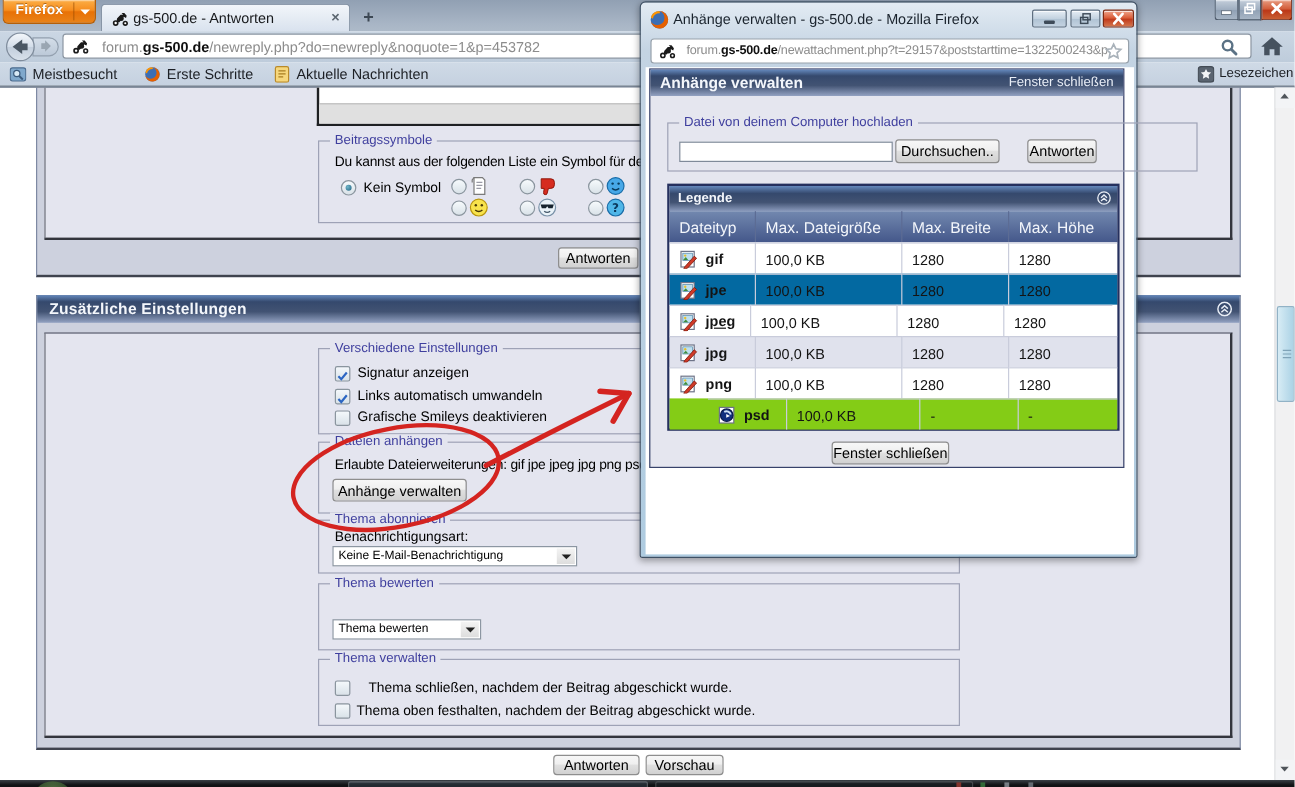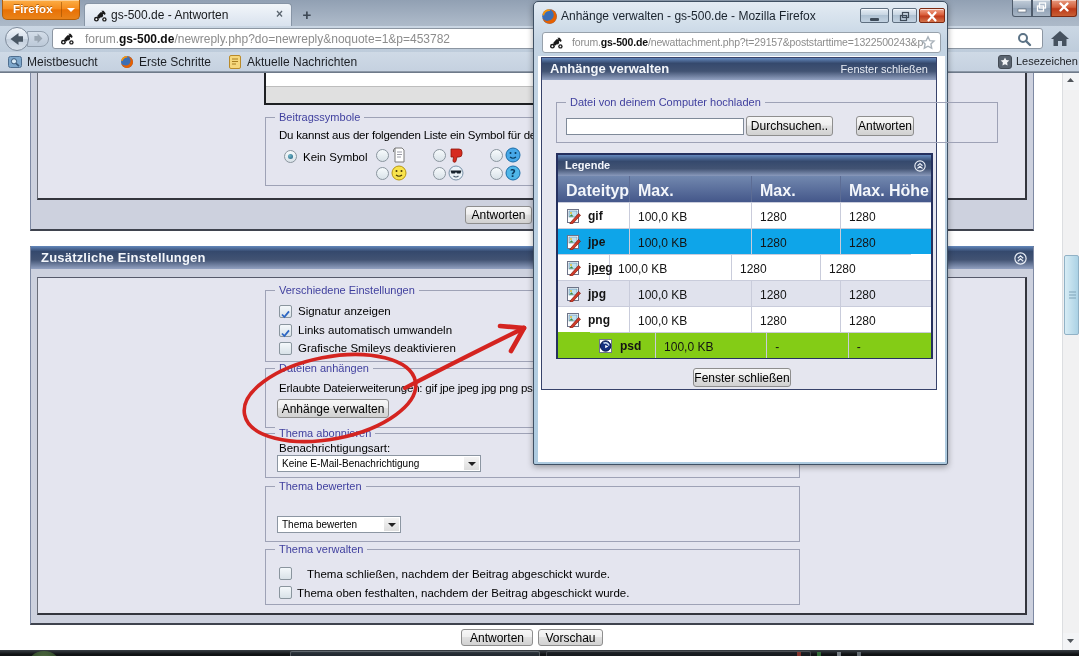--- a/index.html
+++ b/index.html
@@ -95,21 +95,21 @@
   .vbc-tcat { position:absolute; left:0; top:0; right:0; height:22px;
     background:linear-gradient(#6488BC, #35496D 24%, #425373 60%, #93A2C2); }
   .vbc-tcat .t { position:absolute; left:8px; top:3px; font-weight:bold; font-size:13px; color:#F3F6FB; }
   .vbc-tcat .r { position:absolute; right:8px; top:5px; font-size:11px; color:#E8EDF6; }
   .ptable { position:absolute; border:2px solid #25305E; background:#fff; }
   .ptable .cap { position:absolute; left:0; right:0; top:0; height:21px;
     background:linear-gradient(#6488BC, #35496D 30%, #425373 65%, #8A9ABC); }
   .ptable .cap .t { position:absolute; left:7px; top:4px; font-size:11px; font-weight:bold; color:#F3F6FB; }
   .ptable .thead { position:absolute; left:0; right:0; top:21px; height:26px;
     background:linear-gradient(#7288AF, #44578A); display:flex; }
-  .th { font-size:16px; font-weight:bold; color:#F3F6FB; padding:6px 0 0 8px; border-right:1px solid #5C6C94; }
+  .th { font-size:13px; font-weight:normal; color:#F3F6FB; padding:6px 0 0 8px; border-right:1px solid #5C6C94; }
   .trow { position:absolute; left:0; right:0; height:26px; display:flex; }
   .td { font-size:12px; color:#141414; padding:7px 0 0 8px; border-right:1px solid #C9CCDB; border-top:1px solid #C9CCDB; }
   .td.first { display:flex; align-items:center; padding-top:0; gap:6px; font-weight:bold; }
 
   
   .taskbar { left:0; top:650px; width:1079px; height:6px; background:linear-gradient(#3A4046,#101214 70%); overflow:hidden; }
 
   .annot { left:0; top:0; width:1079px; height:656px; pointer-events:none; z-index:50; }
   .z1{z-index:1}.z2{z-index:2}.z3{z-index:3}.z4{z-index:4}.z10{z-index:10}
 </style>
@@ -503,37 +503,37 @@
                     <circle cx="5" cy="5" r="1" fill="#E8C030"></circle>
                     <path d="M3.2 8.6 L5.5 6.2 L7.5 8.6 Z" fill="#3E8E3E"></path>
                     <path d="M4.5 14.5 L12.5 5.5 L14.5 7.2 L6.6 15.8 L3.8 15.9 Z" fill="#D03A28" stroke="#7E1A0C" stroke-width=".7"></path>
                   </svg></span>
                 <span>gif</span>
               </span>
             <span class="td" style="width:122px;">100,0 KB</span>
             <span class="td" style="width:89px;">1280</span>
             <span class="td" style="width:90px;border-right:none;">1280</span>
           </div>
-          <div class="trow" style="top:73px;background:#0ea5e9;">
+          <div class="trow" style="top:73px;background:#0369a1;">
             <span class="td first" style="width:72px;">
                 <span style="display:inline-block;width:16px;height:16px;margin-left:0;"><svg width="16" height="16" viewBox="0 0 16 16">
                     <rect x="1.5" y="1.5" width="11" height="13" fill="#fff" stroke="#6E7488"></rect>
                     <rect x="3" y="3" width="8" height="6" fill="#BFE0F0" stroke="#5588AA" stroke-width=".6"></rect>
                     <circle cx="5" cy="5" r="1" fill="#E8C030"></circle>
                     <path d="M3.2 8.6 L5.5 6.2 L7.5 8.6 Z" fill="#3E8E3E"></path>
                     <path d="M4.5 14.5 L12.5 5.5 L14.5 7.2 L6.6 15.8 L3.8 15.9 Z" fill="#D03A28" stroke="#7E1A0C" stroke-width=".7"></path>
                   </svg></span>
                 <span>jpe</span>
               </span>
             <span class="td" style="width:122px;">100,0 KB</span>
             <span class="td" style="width:89px;">1280</span>
             <span class="td" style="width:90px;border-right:none;">1280</span>
           </div>
           <div class="trow" style="top:99px;background:#FFFFFF;">
-            <span class="td first" style="width:52px;text-decoration:underline;">
+            <span class="td first" style="width:68px;text-decoration:underline;">
                 <span style="display:inline-block;width:16px;height:16px;margin-left:0;"><svg width="16" height="16" viewBox="0 0 16 16">
                     <rect x="1.5" y="1.5" width="11" height="13" fill="#fff" stroke="#6E7488"></rect>
                     <rect x="3" y="3" width="8" height="6" fill="#BFE0F0" stroke="#5588AA" stroke-width=".6"></rect>
                     <circle cx="5" cy="5" r="1" fill="#E8C030"></circle>
                     <path d="M3.2 8.6 L5.5 6.2 L7.5 8.6 Z" fill="#3E8E3E"></path>
                     <path d="M4.5 14.5 L12.5 5.5 L14.5 7.2 L6.6 15.8 L3.8 15.9 Z" fill="#D03A28" stroke="#7E1A0C" stroke-width=".7"></path>
                   </svg></span>
                 <span>jpeg</span>
               </span>
             <span class="td" style="width:122px;">100,0 KB</span>

